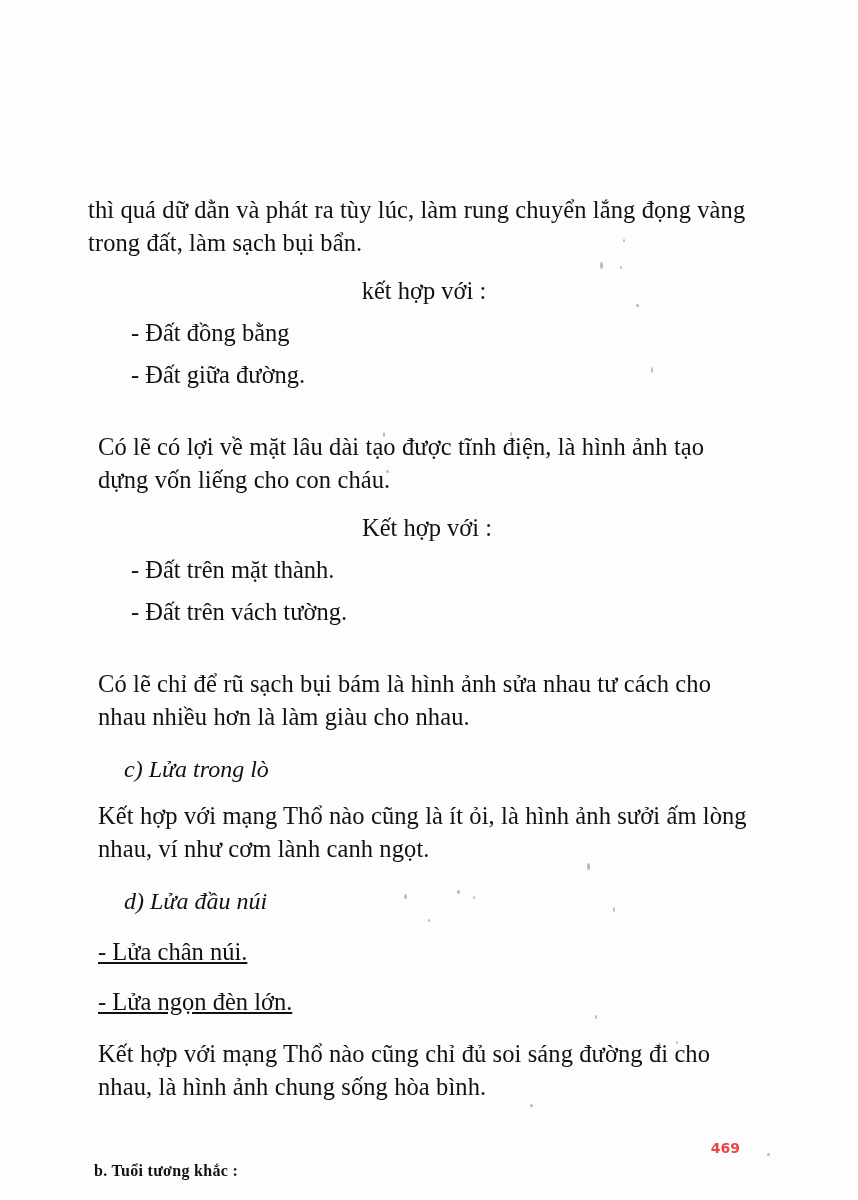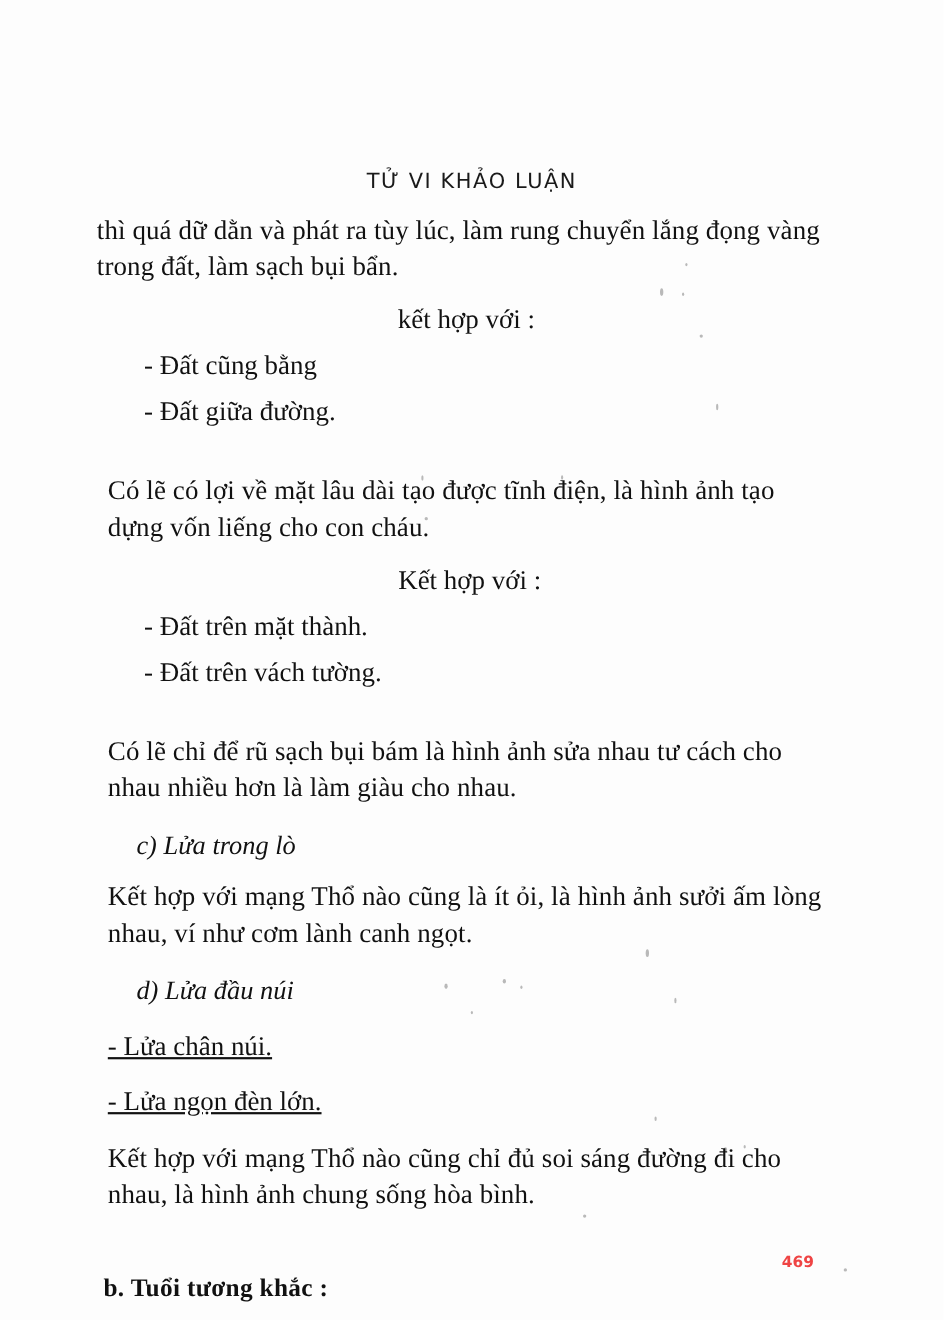--- a/index.html
+++ b/index.html
@@ -91,21 +91,21 @@
     font-style: italic;
     font-size: 24px;
     line-height: 33px;
     padding-left: 7px;
     margin-top: 20px;
     margin-left: 29px;
   }
 
   .sect-bold {
     font-weight: bold;
-    font-size: 23px;
+    font-size: 16px;
     line-height: 33px;
     padding-left: 6px;
     letter-spacing: 0.3px;
   }
 
   .topic {
     font-style: italic;
     font-size: 26px;
     line-height: 33px;
     padding-left: 6px;
@@ -141,29 +141,28 @@
   <div class="speckle" style="left:613px;top:907px;width:2px;height:5px;"></div>
   <div class="speckle" style="left:428px;top:919px;width:2px;height:3px;"></div>
   <div class="speckle" style="left:595px;top:1015px;width:2px;height:4px;"></div>
   <div class="speckle" style="left:658px;top:1043px;width:3px;height:4px;"></div>
   <div class="speckle" style="left:676px;top:1041px;width:2px;height:3px;"></div>
   <div class="speckle" style="left:530px;top:1104px;width:3px;height:3px;"></div>
   <div class="speckle" style="left:767px;top:1153px;width:3px;height:3px;"></div>
   <div class="speckle" style="left:623px;top:239px;width:2px;height:3px;"></div>
   <div class="speckle" style="left:720px;top:814px;width:2px;height:4px;"></div>
 
-  <div class="running-head">TỬ VI KHẢO LUẬN</div>
 
   <div class="body-col">
 
     <p class="para">thì quá dữ dằn và phát ra tùy lúc, làm rung chuyển lắng đọng vàng trong đất, làm sạch bụi bẩn.</p>
 
     <p class="flush blk">kết hợp với :</p>
 
-    <p class="bullet">- Đất cũng bằng</p>
+    <p class="bullet">- Đất đồng bằng</p>
 
     <p class="bullet">- Đất giữa đường.</p>
 
     <p class="para lead blk">Có lẽ có lợi về mặt lâu dài tạo được tĩnh điện, là hình ảnh tạo dựng vốn liếng cho con cháu.</p>
 
     <p class="flush blk" style="padding-left:6px;">Kết hợp với :</p>
 
     <p class="bullet">- Đất trên mặt thành.</p>
 
     <p class="bullet">- Đất trên vách tường.</p>

